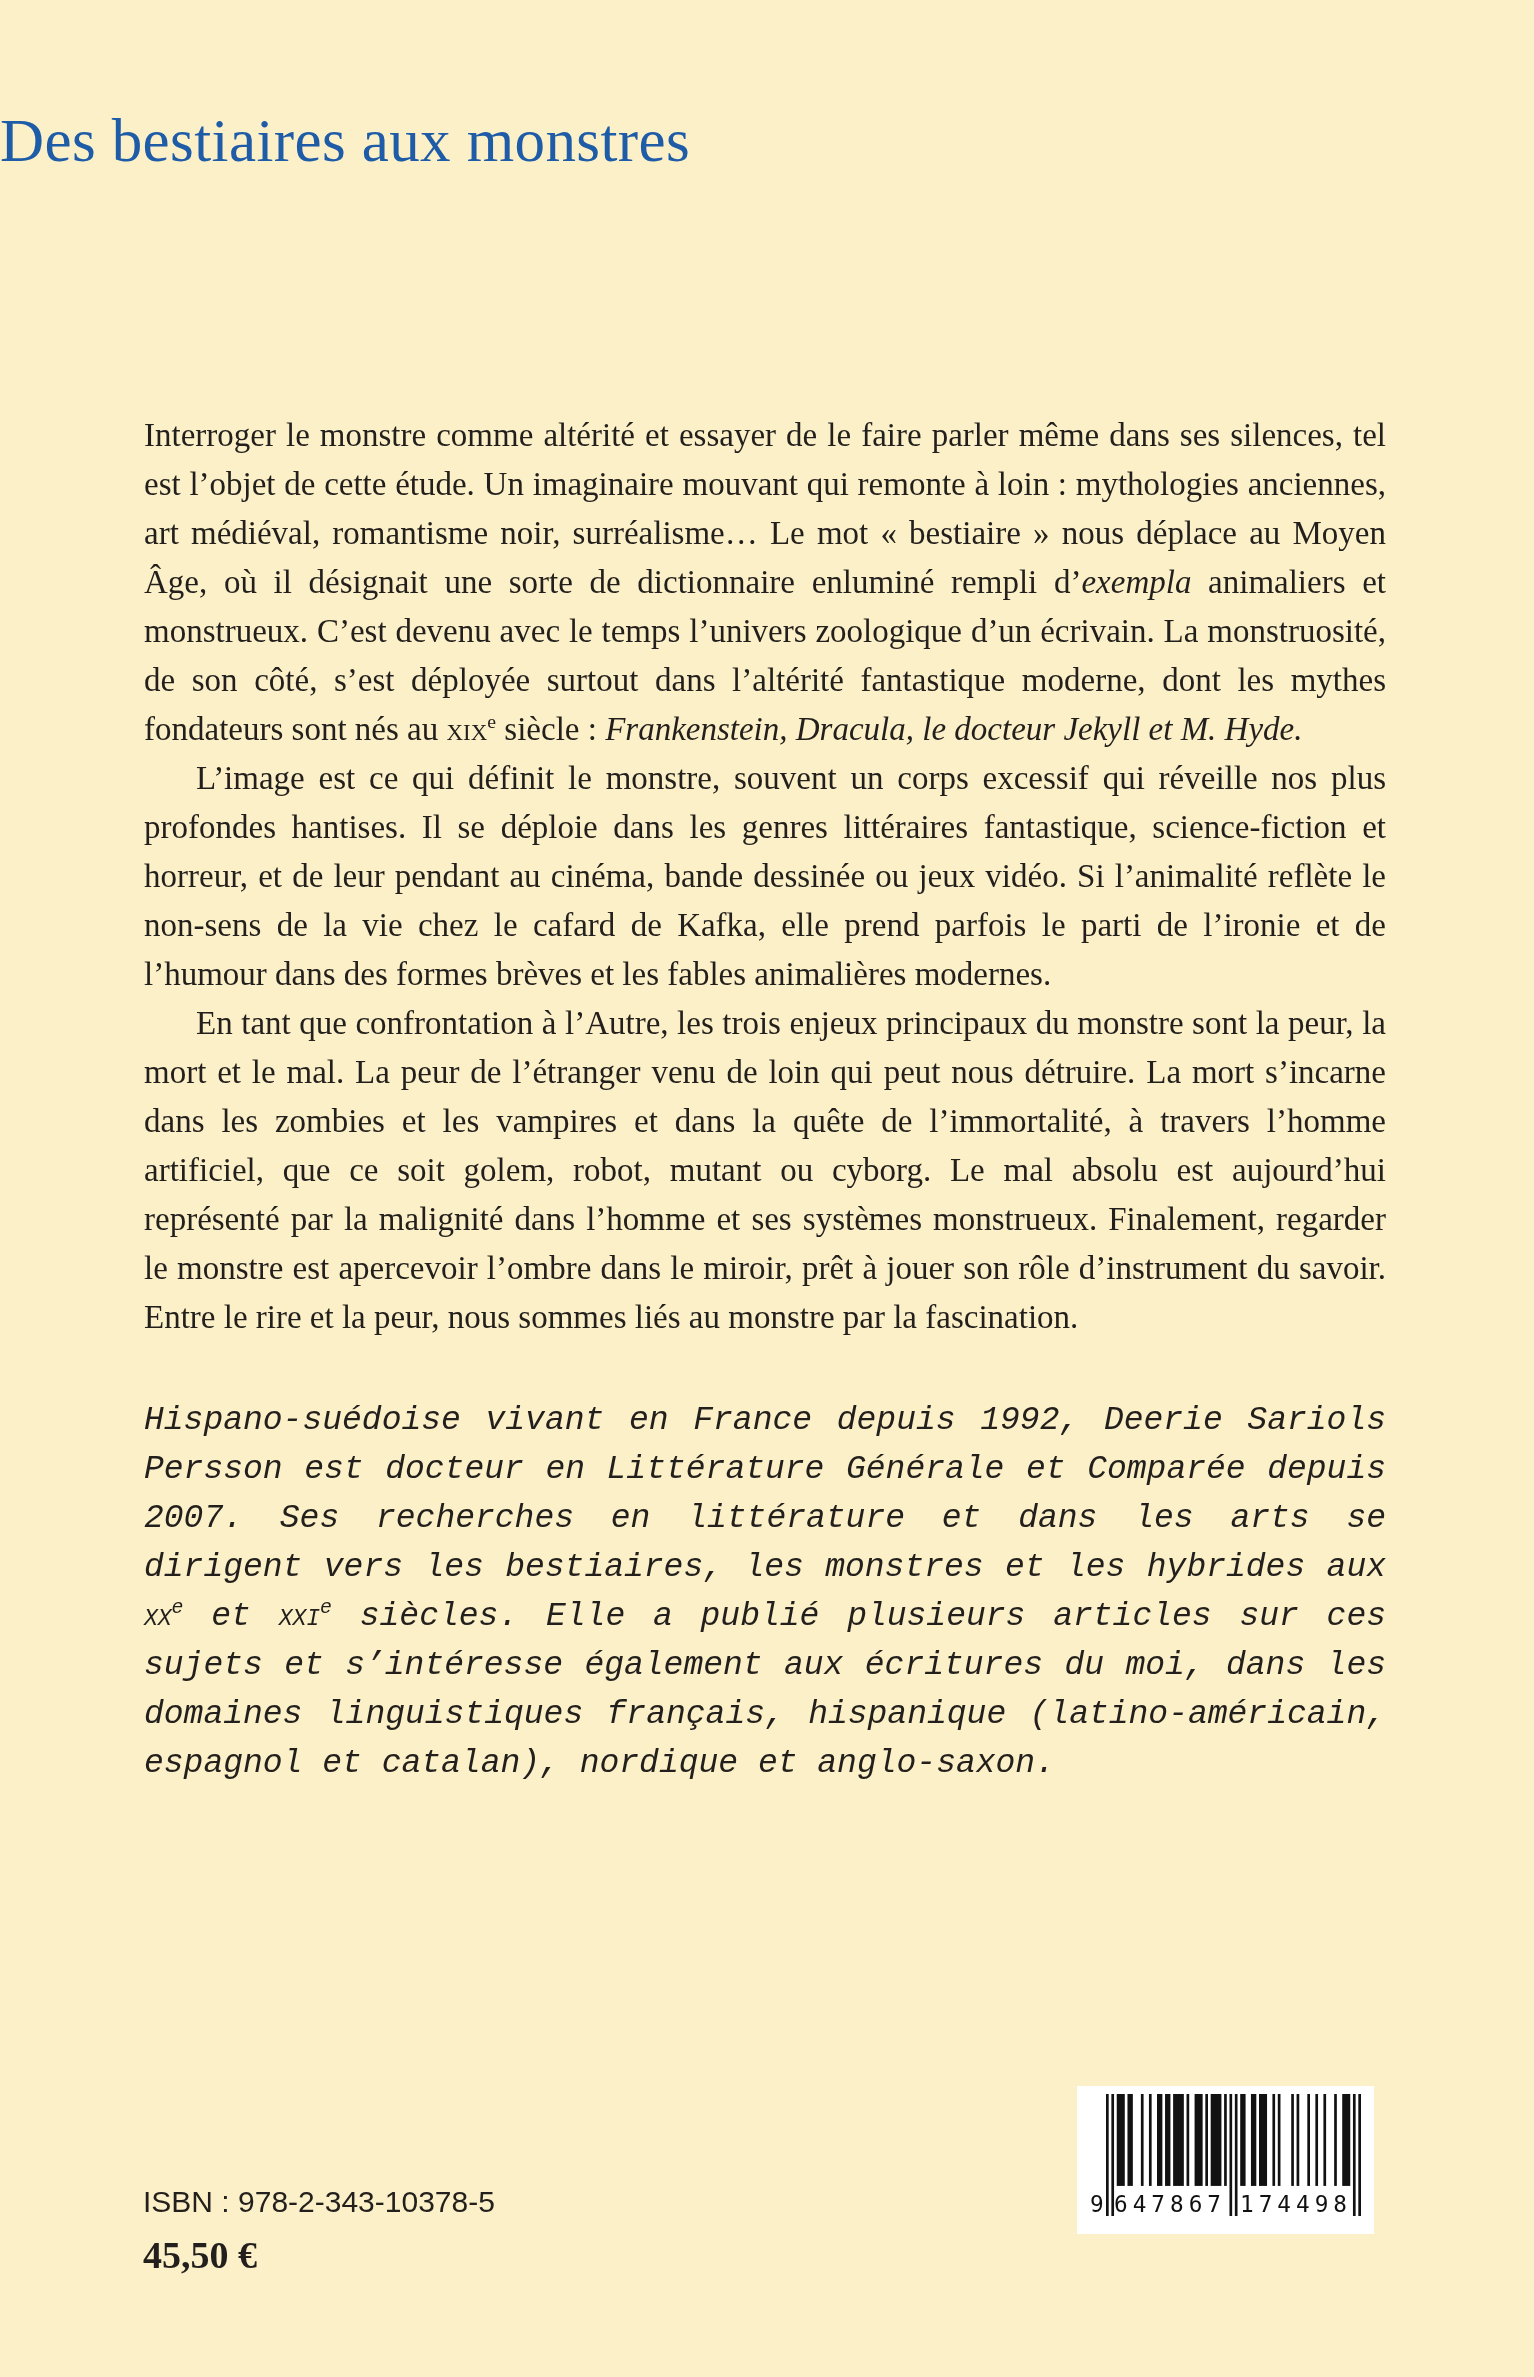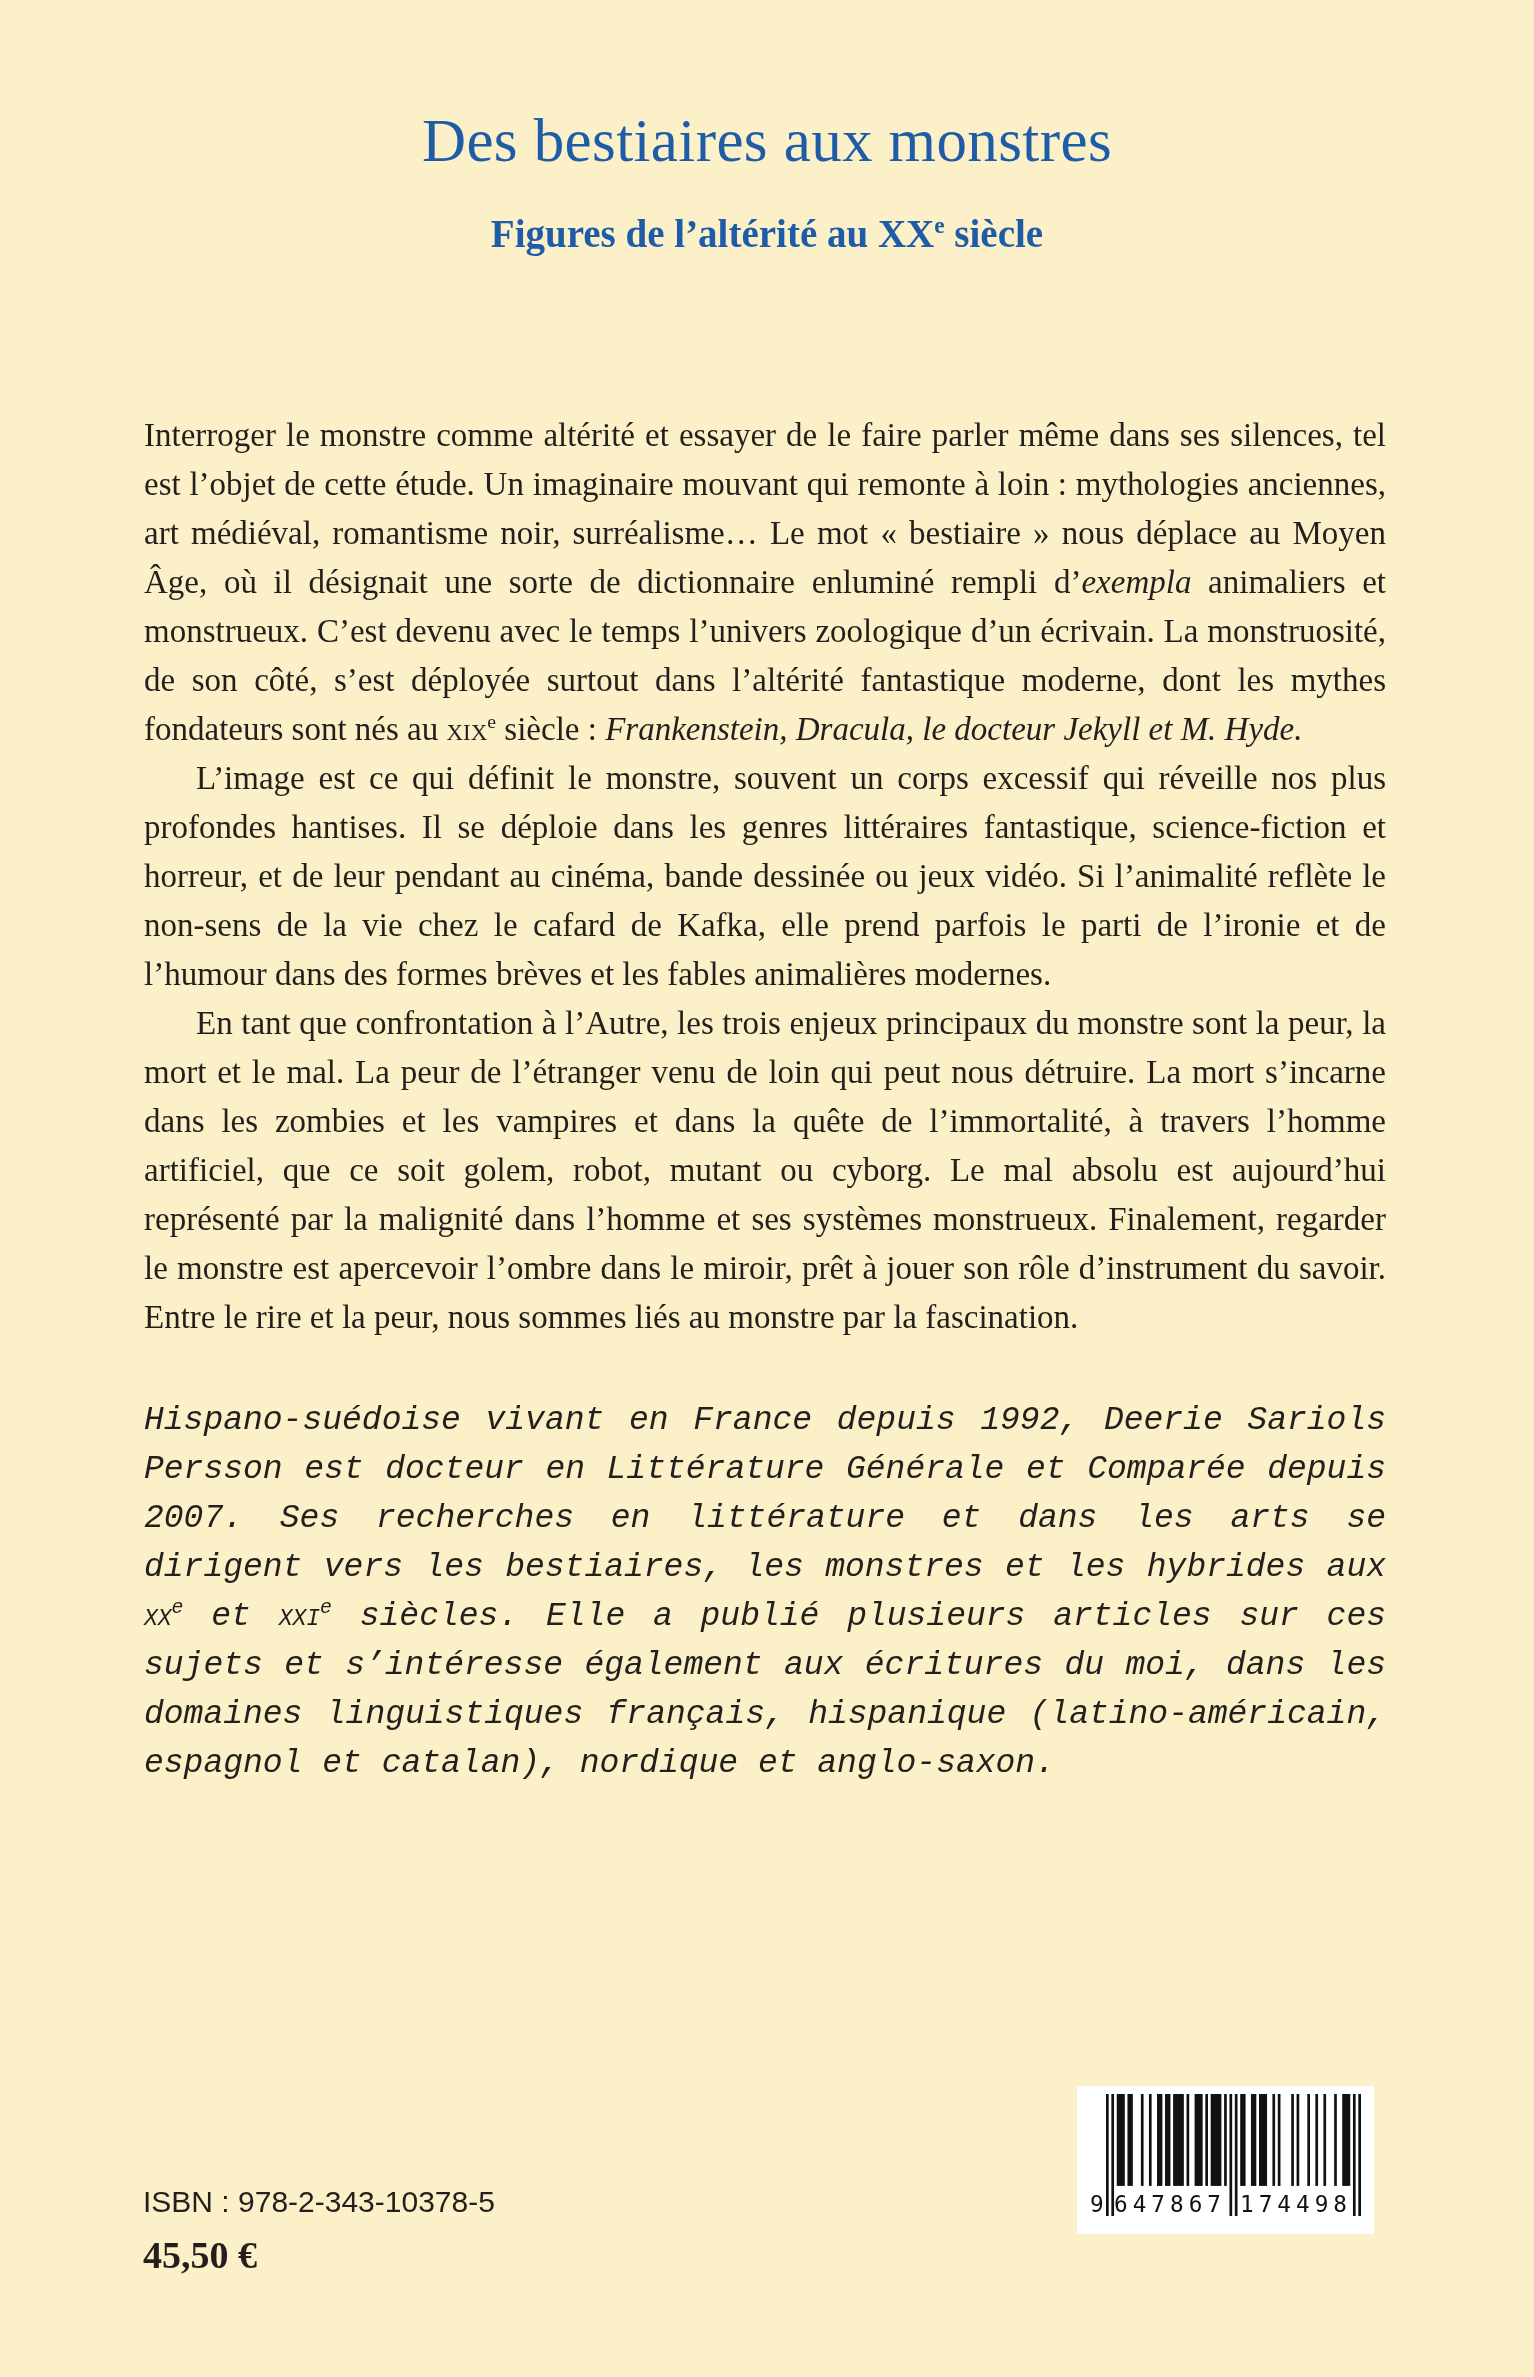--- a/index.html
+++ b/index.html
@@ -10,21 +10,21 @@
     color: var(--ink, #221f1c);
   }
   .page {
     position: relative;
     width: 1534px; height: 2377px;
     overflow: hidden;
     background: var(--bg, #fcf0c8);
   }
   .title {
     position: absolute; top: 106px; left: 0; width: 100%;
-    margin: 0; text-align: center;
+    margin: 0; text-align: left;
     font-size: 61px; font-weight: normal; letter-spacing: 0.4px;
     color: var(--blue, #1f5ca8);
   }
   .subtitle {
     position: absolute; top: 211px; left: 0; width: 100%;
     margin: 0; text-align: center;
     font-size: 39px; font-weight: bold;
     color: var(--blue, #1f5ca8);
   }
   .content {
@@ -72,21 +72,20 @@
   .bc-grp1   { left: 37px;  width: 112px; letter-spacing: 5px; }
   .bc-grp2   { left: 163px; width: 112px; letter-spacing: 5px; }
 </style>
 </head>
 <body>
 
 <div class="page">
 
   <h1 class="title">Des bestiaires aux monstres</h1>
 
-  <h2 class="subtitle"><span>Figures de l’altérité au XX</span><span class="st-sup">e</span><span> siècle</span></h2>
 
   <div class="content">
     <div class="synopsis">
         <p class=""><span>Interroger le monstre comme altérité et essayer de le faire parler même dans ses silences, tel est l’objet de cette étude. Un imaginaire mouvant qui remonte à loin&nbsp;: mythologies anciennes, art médiéval, romantisme noir, surréalisme… Le mot «&nbsp;bestiaire&nbsp;» nous déplace au Moyen Âge, où il désignait une sorte de dictionnaire enluminé rempli d’</span><span class="st-i">exempla</span><span> animaliers et monstrueux. C’est devenu avec le temps l’univers zoologique d’un écrivain. La monstruosité, de son côté, s’est déployée surtout dans l’altérité fantastique moderne, dont les mythes fondateurs sont nés au </span><span class="st-sc">xix</span><span class="st-sup">e</span><span> siècle&nbsp;: </span><span class="st-i">Frankenstein, Dracula, le docteur Jekyll et M. Hyde.</span></p>
         <p class="indent"><span>L’image est ce qui définit le monstre, souvent un corps excessif qui réveille nos plus profondes hantises. Il se déploie dans les genres littéraires fantastique, science-fiction et horreur, et de leur pendant au cinéma, bande dessinée ou jeux vidéo. Si l’animalité reflète le non-sens de la vie chez le cafard de Kafka, elle prend parfois le parti de l’ironie et de l’humour dans des formes brèves et les fables animalières modernes.</span></p>
         <p class="indent"><span>En tant que confrontation à l’Autre, les trois enjeux principaux du monstre sont la peur, la mort et le mal. La peur de l’étranger venu de loin qui peut nous détruire. La mort s’incarne dans les zombies et les vampires et dans la quête de l’immortalité, à travers l’homme artificiel, que ce soit golem, robot, mutant ou cyborg. Le mal absolu est aujourd’hui représenté par la malignité dans l’homme et ses systèmes monstrueux. Finalement, regarder le monstre est apercevoir l’ombre dans le miroir, prêt à jouer son rôle d’instrument du savoir. Entre le rire et la peur, nous sommes liés au monstre par la fascination.</span></p>
       </div>
     <div class="bio"><span>Hispano-suédoise vivant en France depuis 1992, Deerie Sariols Persson est docteur en Littérature Générale et Comparée depuis 2007. Ses recherches en littérature et dans les arts se dirigent vers les bestiaires, les monstres et les hybrides aux </span><span class="st-sc">xx</span><span class="st-sup">e</span><span> et </span><span class="st-sc">xxi</span><span class="st-sup">e</span><span> siècles. Elle a publié plusieurs articles sur ces sujets et s’intéresse également aux écritures du moi, dans les domaines linguistiques français, hispanique (latino-américain, espagnol et catalan), nordique et anglo-saxon.</span></div>
   </div>
 

